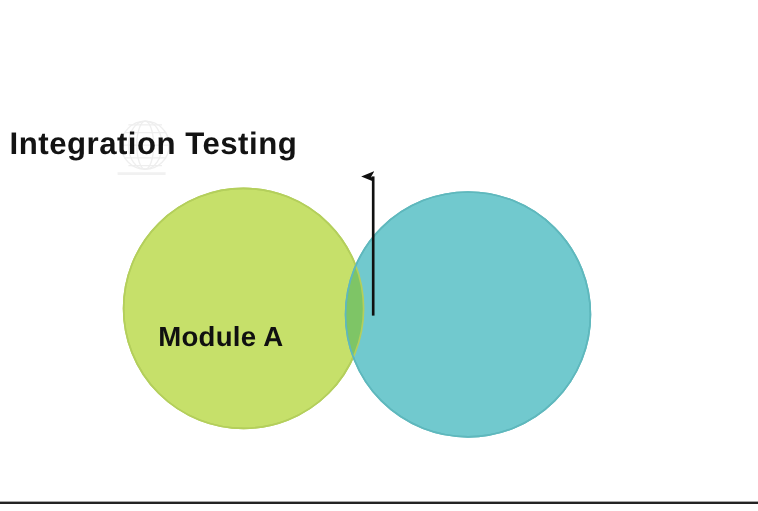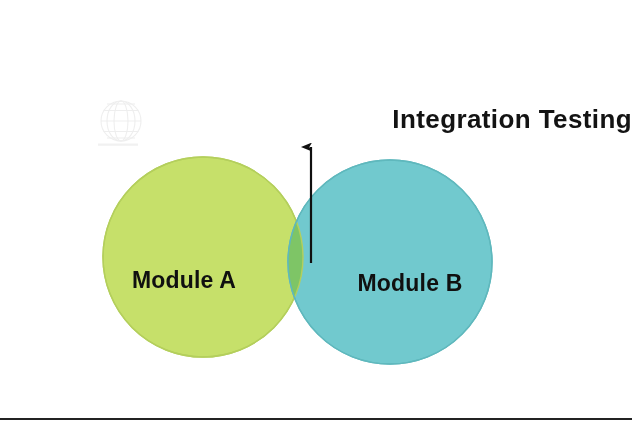--- a/index.html
+++ b/index.html
@@ -31,21 +31,21 @@
     pointer-events: none;
   }
   .watermark svg { display: block; width: 100%; height: 100%; }
 
   
   .title {
     position: absolute;
     left: 0;
     top: 104px;
     width: 632px;
-    text-align: right;
+    text-align: left;
     padding-left: 8px;
     box-sizing: border-box;
     font-family: "Liberation Sans", sans-serif;
     font-size: 26px;
     font-weight: bold;
     letter-spacing: 0.4px;
     color: #131313;
     white-space: nowrap;
   }
 
@@ -130,17 +130,16 @@
 
       <circle cx="203" cy="257" r="100" fill="none" stroke="#b4cf5c" stroke-width="1.4"></circle>
       <circle cx="390" cy="262" r="102" fill="none" stroke="#5fb8bd" stroke-width="1.4"></circle>
 
       <line x1="311" y1="263" x2="311" y2="147" stroke="#101010" stroke-width="2.2" marker-end="url(#arrowhead)"></line>
     </svg>
   </div>
 
   <div class="circle-label label-a">Module A</div>
 
-  <div class="circle-label label-b">Module B</div>
 
   <div class="bottom-rule"></div>
 
 </div>
 
 </body></html>

